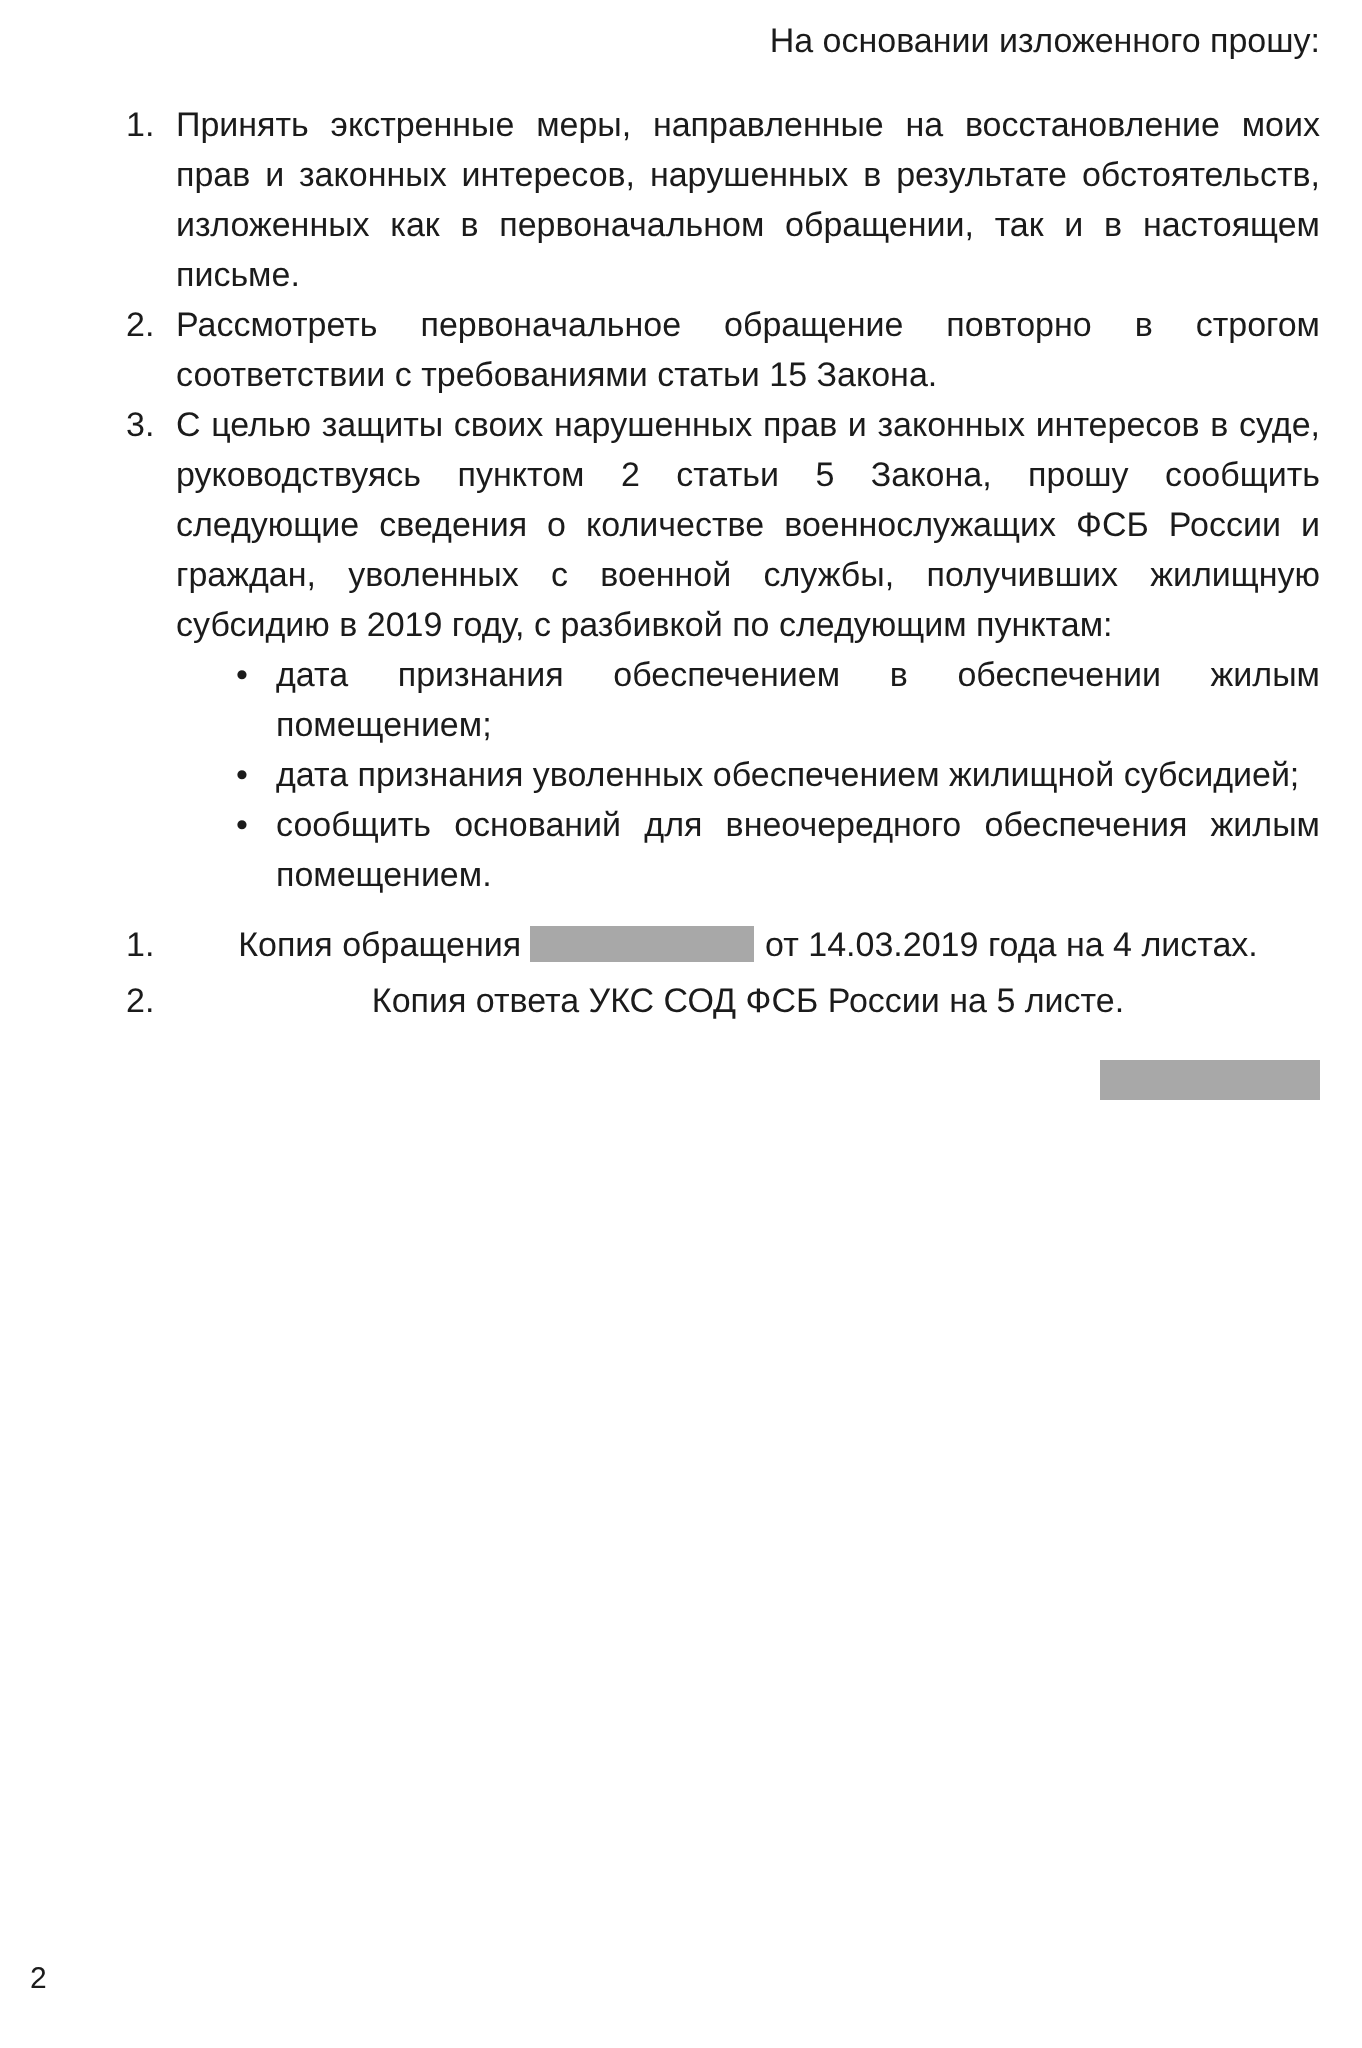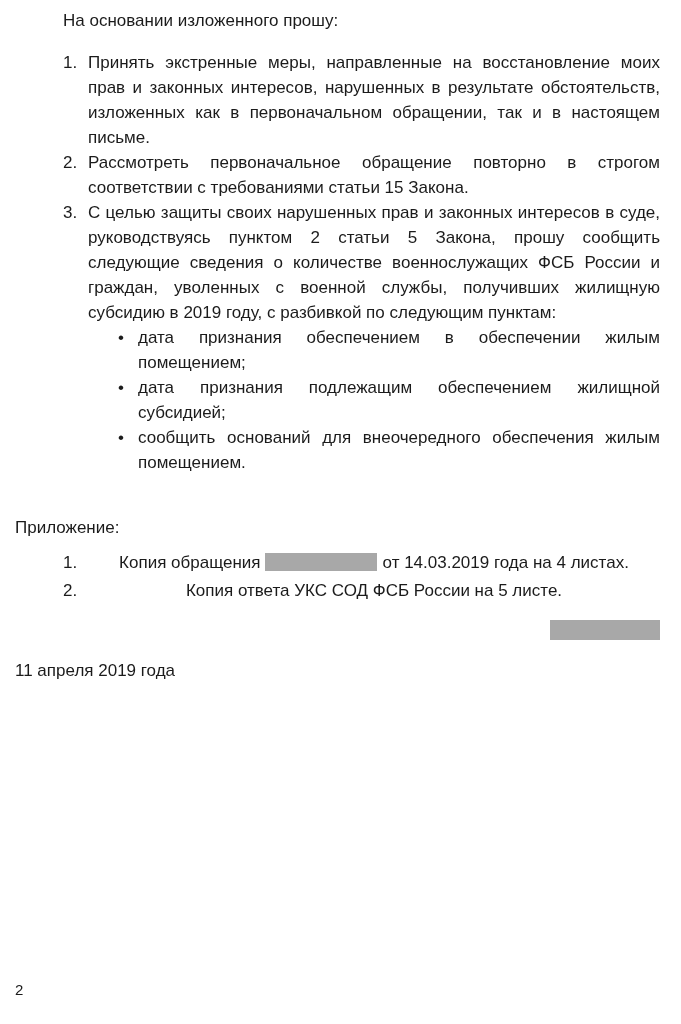--- a/index.html
+++ b/index.html
@@ -15,21 +15,21 @@
     height:1024px;
     margin:0 auto;
     background:var(--background);
     color:var(--text);
     font-family:"Liberation Sans","DejaVu Sans",sans-serif;
     font-size:17px;
     line-height:25px;
     overflow:hidden;
   }
   .content{padding:8px 21px 0 15px;}
-  .intro{margin:0 0 17px 48px;}
+  .intro{margin:0 0 17px 48px;text-align:right;}
   .num-list{margin-left:48px;}
   .num-item{display:flex;align-items:flex-start;}
   .num{flex:0 0 25px;}
   .num-text{flex:1;text-align:justify;}
   .bullet-list{margin-left:30px;}
   .bullet-item{display:flex;align-items:flex-start;}
   .bullet-marker{flex:0 0 20px;}
   .bullet-text{flex:1;text-align:justify;}
   .attach-heading{margin-top:40px;}
   .attach-list{margin-left:48px;margin-top:10px;}
@@ -81,48 +81,46 @@
         <span class="num">3.</span>
         <div class="num-text">
           <span>С целью защиты своих нарушенных прав и законных интересов в суде, руководствуясь пунктом 2 статьи 5 Закона, прошу сообщить следующие сведения о количестве военнослужащих ФСБ России и граждан, уволенных с военной службы, получивших жилищную субсидию в 2019 году, с разбивкой по следующим пунктам:</span>
           <div class="bullet-list">
             <div class="bullet-item">
               <span class="bullet-marker">•</span>
               <div class="bullet-text">дата признания обеспечением в обеспечении жилым помещением;</div>
             </div>
             <div class="bullet-item">
               <span class="bullet-marker">•</span>
-              <div class="bullet-text">дата признания подлежащим обеспечением жилищной субсидией;</div>
+              <div class="bullet-text">дата признания уволенных обеспечением жилищной субсидией;</div>
             </div>
             <div class="bullet-item">
               <span class="bullet-marker">•</span>
               <div class="bullet-text">сообщить оснований для внеочередного обеспечения жилым помещением.</div>
             </div>
           </div>
         </div>
       </div>
 
     </div>
 
-    <p class="attach-heading">Приложение:</p>
 
     <div class="attach-list">
 
       <div class="num-item attach-item">
         <span class="num">1.</span>
         <div class="attach-text"><span>Копия обращения</span><span class="redaction inline-redaction"></span><span>от 14.03.2019 года на 4 листах.</span></div>
       </div>
 
       <div class="num-item attach-item">
         <span class="num">2.</span>
         <div class="attach-text">Копия ответа УКС СОД ФСБ России на 5 листе.</div>
       </div>
 
     </div>
 
     <div class="redaction signature-redaction"></div>
 
-    <p class="date-line">11 апреля 2019 года</p>
 
   </div>
 
   <div class="page-number">2</div>
 </div>
 
 </body></html>

